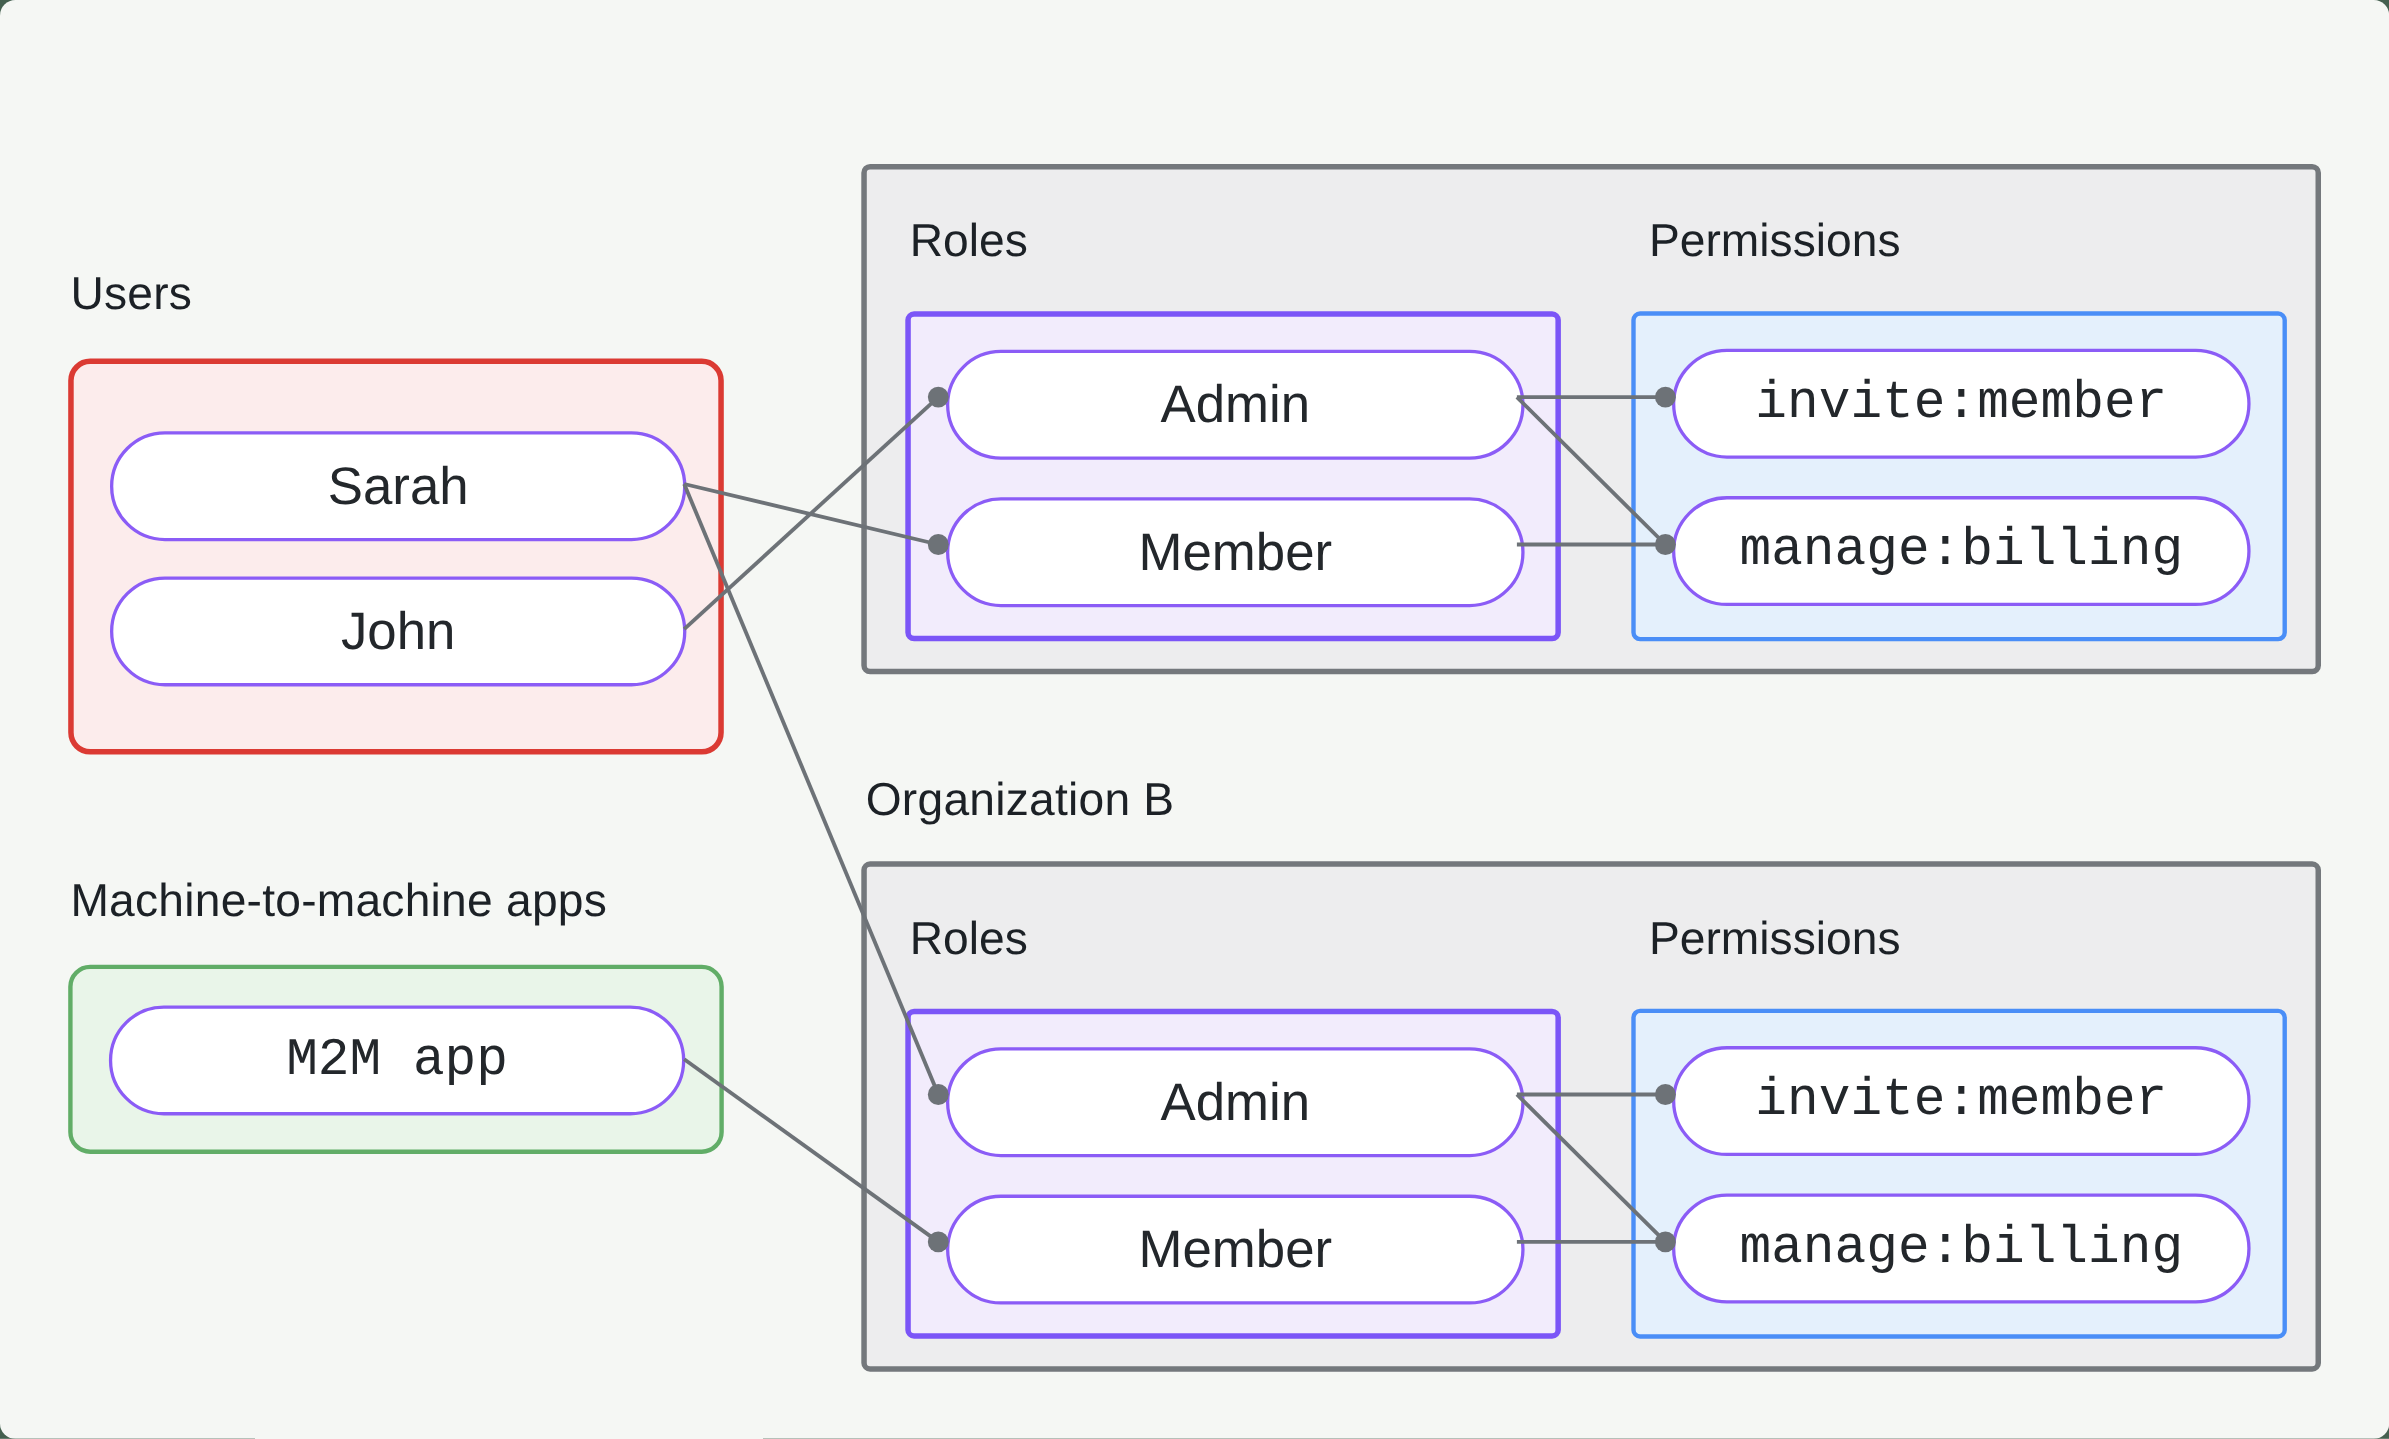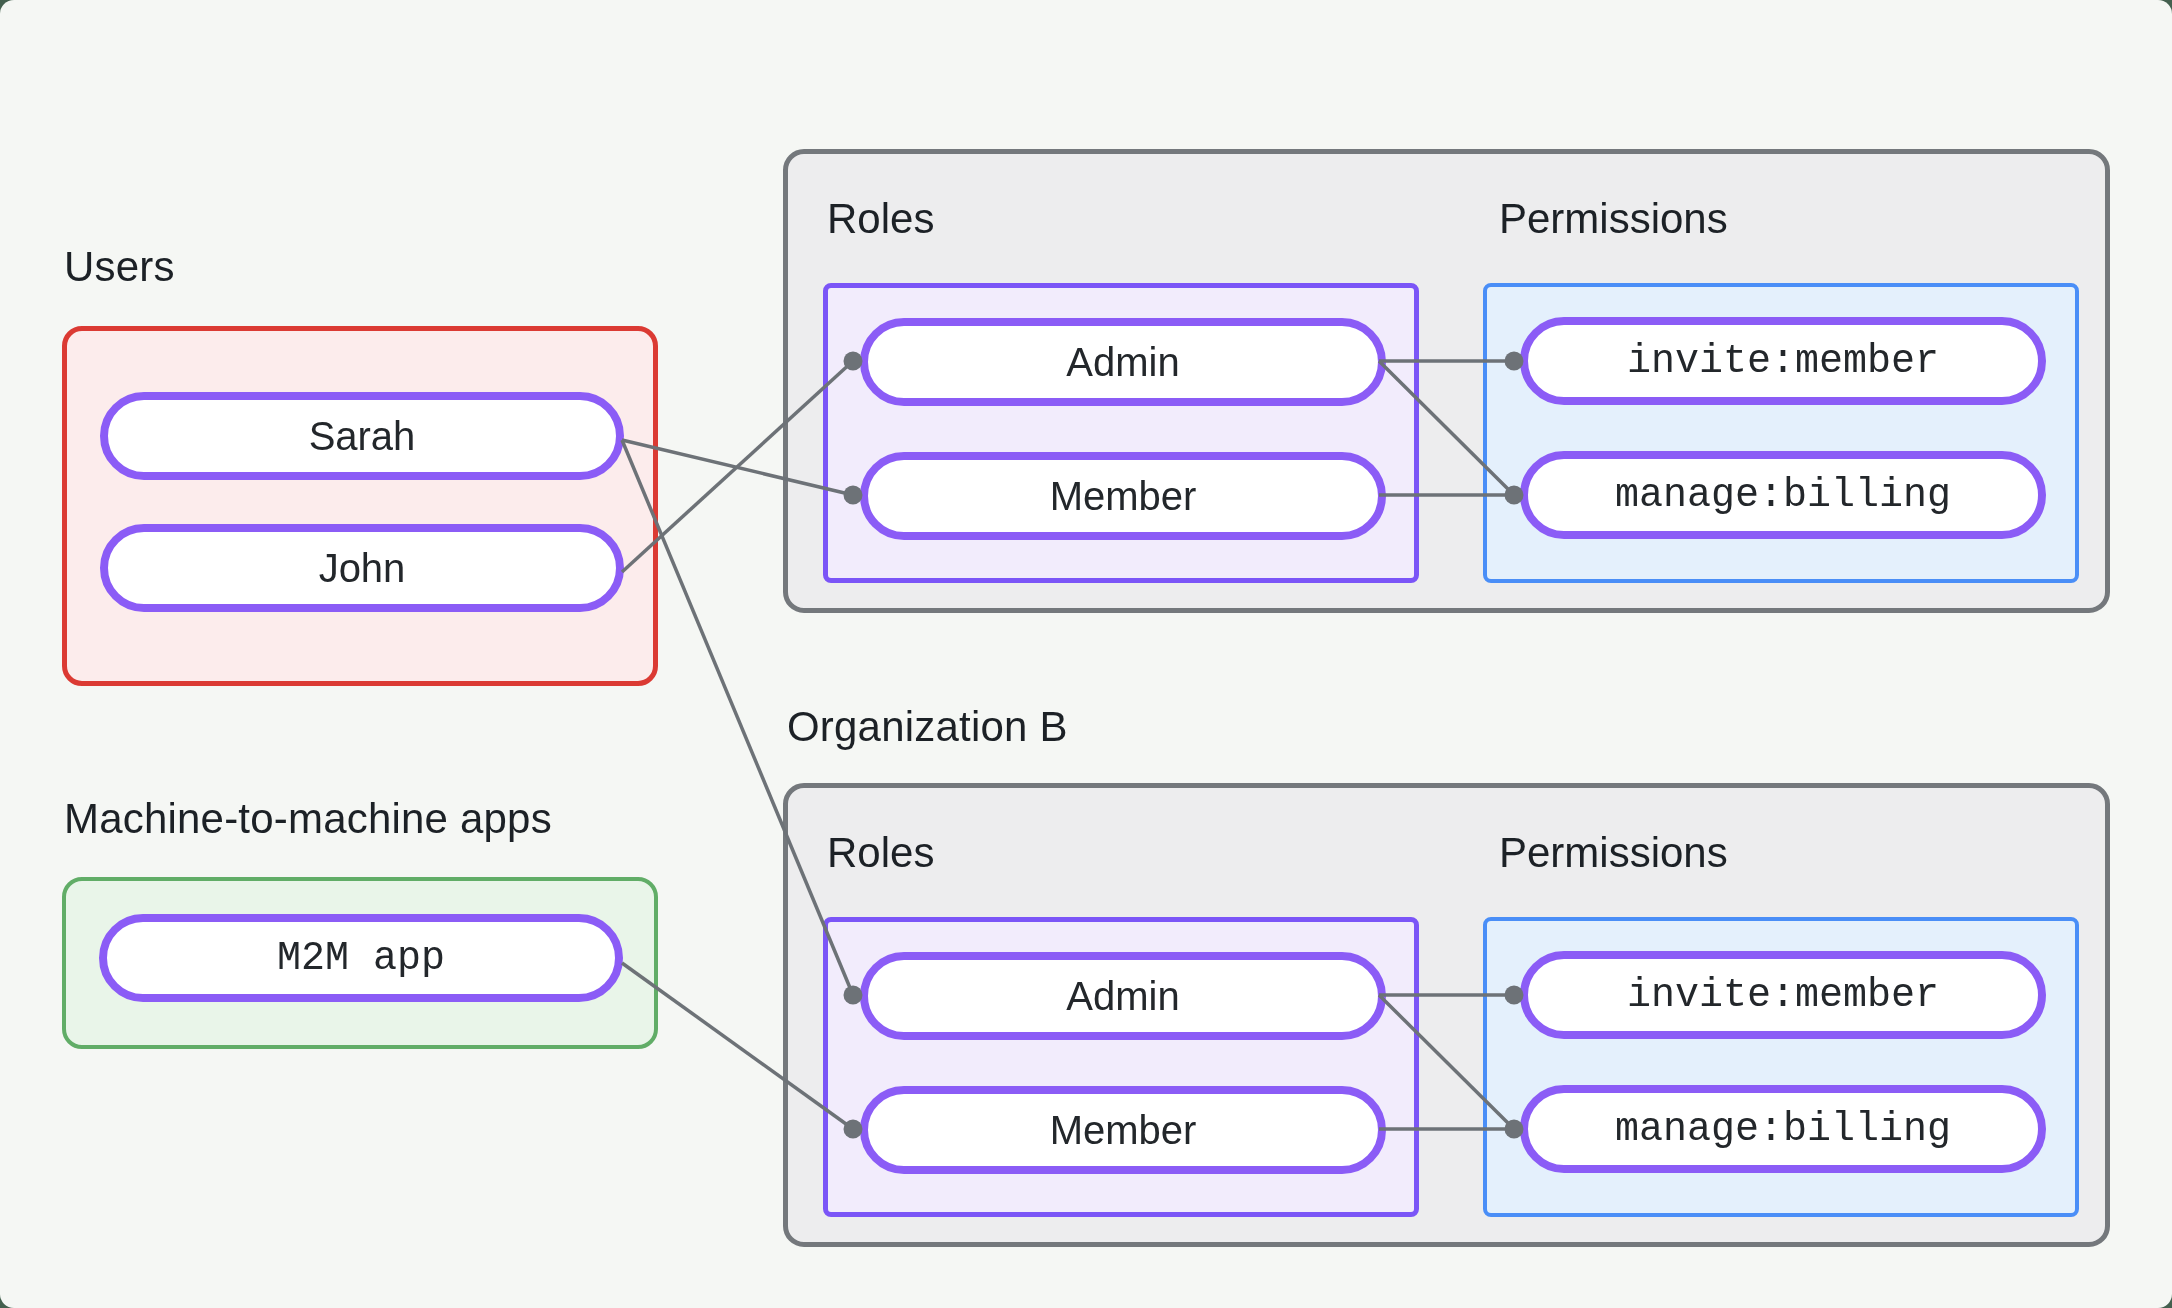--- a/index.html
+++ b/index.html
@@ -29,30 +29,30 @@
   .users-box{
     left:62px;top:326px;width:596px;height:360px;
     background:#fcecec;border:5px solid #db3a33;
   }
   .m2m-box{
     left:62px;top:877px;width:596px;height:172px;
     background:#e9f5e9;border:4px solid #61ad67;
   }
   .pill{
     position:absolute;box-sizing:border-box;
-    width:524px;height:88px;
-    background:#ffffff;border:8px solid #8b5cf6;border-radius:60px;
+    width:524px;height:100px;
+    background:#ffffff;border:3px solid #8b5cf6;border-radius:60px;
     display:flex;align-items:center;justify-content:center;
-    font-size:40px;color:#23272b;
+    font-size:48px;color:#23272b;
     white-space:nowrap;
   }
   .org-box{
     position:absolute;box-sizing:border-box;
     left:783px;width:1327px;height:464px;
-    background:#ededee;border:5px solid #74787c;border-radius:21px;
+    background:#ededee;border:5px solid #74787c;border-radius:8px;
   }
   .org-a-box{top:149px;}
   .org-b-box{top:783px;}
   .org-title-a{left:787px;top:70px;}
   .org-title-b{left:787px;top:704px;}
   .inner-label{
     position:absolute;
     font-size:42px;line-height:46px;font-weight:500;
     color:#1c2126;white-space:nowrap;
   }

